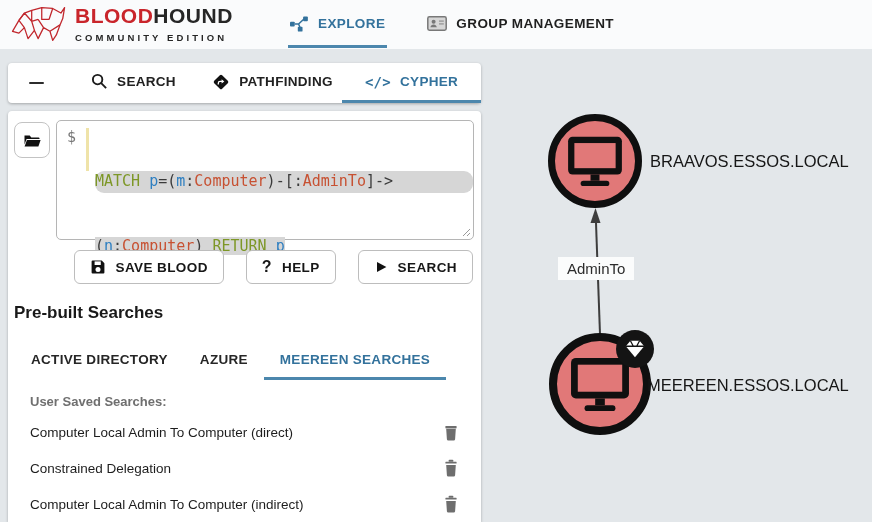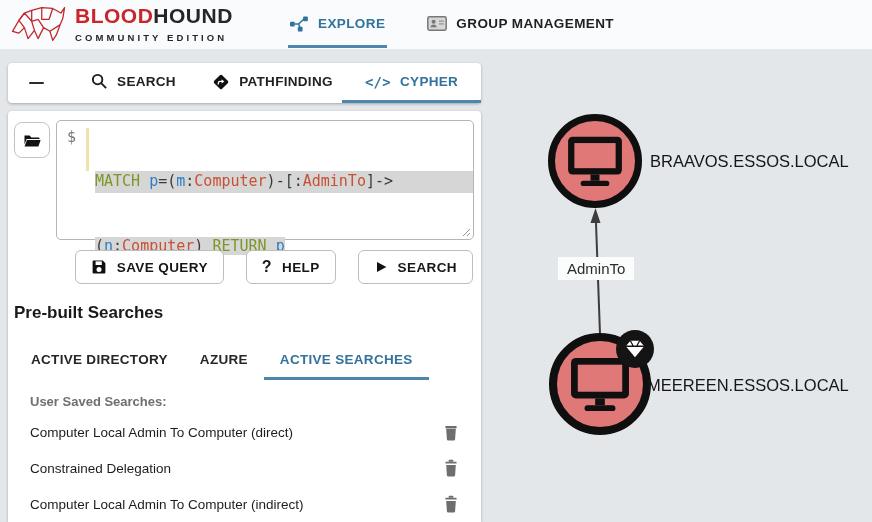--- a/index.html
+++ b/index.html
@@ -44,21 +44,21 @@
   .content-card{left:8px;top:111px;width:473px;height:411px;border-radius:4px 4px 0 0;}
 
   
   .folder-btn{position:absolute;left:6px;top:11px;width:34px;height:34px;border:1px solid #c3c3c3;border-radius:8px;
               background:#fff;display:flex;align-items:center;justify-content:center;cursor:pointer;}
   .editor{position:absolute;left:48px;top:9px;width:418px;height:120px;border:1px solid #b5b5b5;border-radius:5px;
           box-sizing:border-box;display:flex;padding-top:7px;background:#fff;cursor:text;}
   .gutter{width:29px;text-align:center;font-family:"DejaVu Sans Mono",monospace;font-size:15px;color:#777;}
   .ybar{width:3px;background:#efe3a9;height:43px;}
   .code{flex:1;font-family:"DejaVu Sans Mono",monospace;font-size:15px;line-height:21.5px;white-space:pre;margin-left:6px;}
-  .sel-block{background:#d6d6d6;}
+  .sel-block{background:#d6d6d6;border-radius:9px;}
   .sel-inline{background:#d6d6d6;}
   .kw{color:#7d9727}.vr{color:#2e7fc1}.tp{color:#c75132}.pn{color:#3a3a3a}
   .resize{position:absolute;right:2px;bottom:2px;}
 
   
   .btn-row{position:absolute;top:139px;right:8px;display:flex;gap:22px;}
   .btn{display:flex;align-items:center;gap:10px;height:34px;padding:0 15px;background:#fff;border:1px solid #bdbdbd;
        border-radius:6px;font-size:13.5px;font-weight:600;letter-spacing:.4px;color:#161616;
        font-family:"Liberation Sans",sans-serif;cursor:pointer;}
   .qmark{font-size:16px;font-weight:700;}
@@ -195,40 +195,40 @@
       </svg>
     </div>
 
     <div class="btn-row">
       <button class="btn">
         <svg width="16" height="16" viewBox="0 0 16 16">
           <path d="M2.6 1.6h9.2l2.6 2.6v9.2a1 1 0 0 1-1 1H2.6a1 1 0 0 1-1-1V2.6a1 1 0 0 1 1-1z" fill="#111111"></path>
           <rect x="4.6" y="2.4" width="6.2" height="3.6" fill="#ffffff"></rect>
           <circle cx="8" cy="10.4" r="2.5" fill="#ffffff"></circle>
         </svg>
-        <span>SAVE QUERY</span>
+        <span>SAVE BLOOD</span>
       </button>
       <button class="btn">
         <span class="qmark">?</span>
         <span>HELP</span>
       </button>
       <button class="btn">
         <svg width="14" height="14" viewBox="0 0 14 14">
           <polygon points="3,2 12.4,7 3,12" fill="#111111"></polygon>
         </svg>
         <span>SEARCH</span>
       </button>
     </div>
 
     <h2 class="pb-title">Pre-built Searches</h2>
 
     <div class="ptab-row">
       <div class="ptab">ACTIVE DIRECTORY</div>
       <div class="ptab">AZURE</div>
-      <div class="ptab active">ACTIVE SEARCHES</div>
+      <div class="ptab active">MEEREEN SEARCHES</div>
     </div>
 
     <div class="saved-label">User Saved Searches:</div>
 
     <div class="slist">
       <div class="srow">
         <span>Computer Local Admin To Computer (direct)</span>
         <button class="trash-btn">
           <svg width="16" height="18" viewBox="0 0 16 18" fill="#6e6e6e">
             <rect x="4" y="4.4" width="8.4" height="1" rx="0.5" fill="#fdfdfd"></rect>

